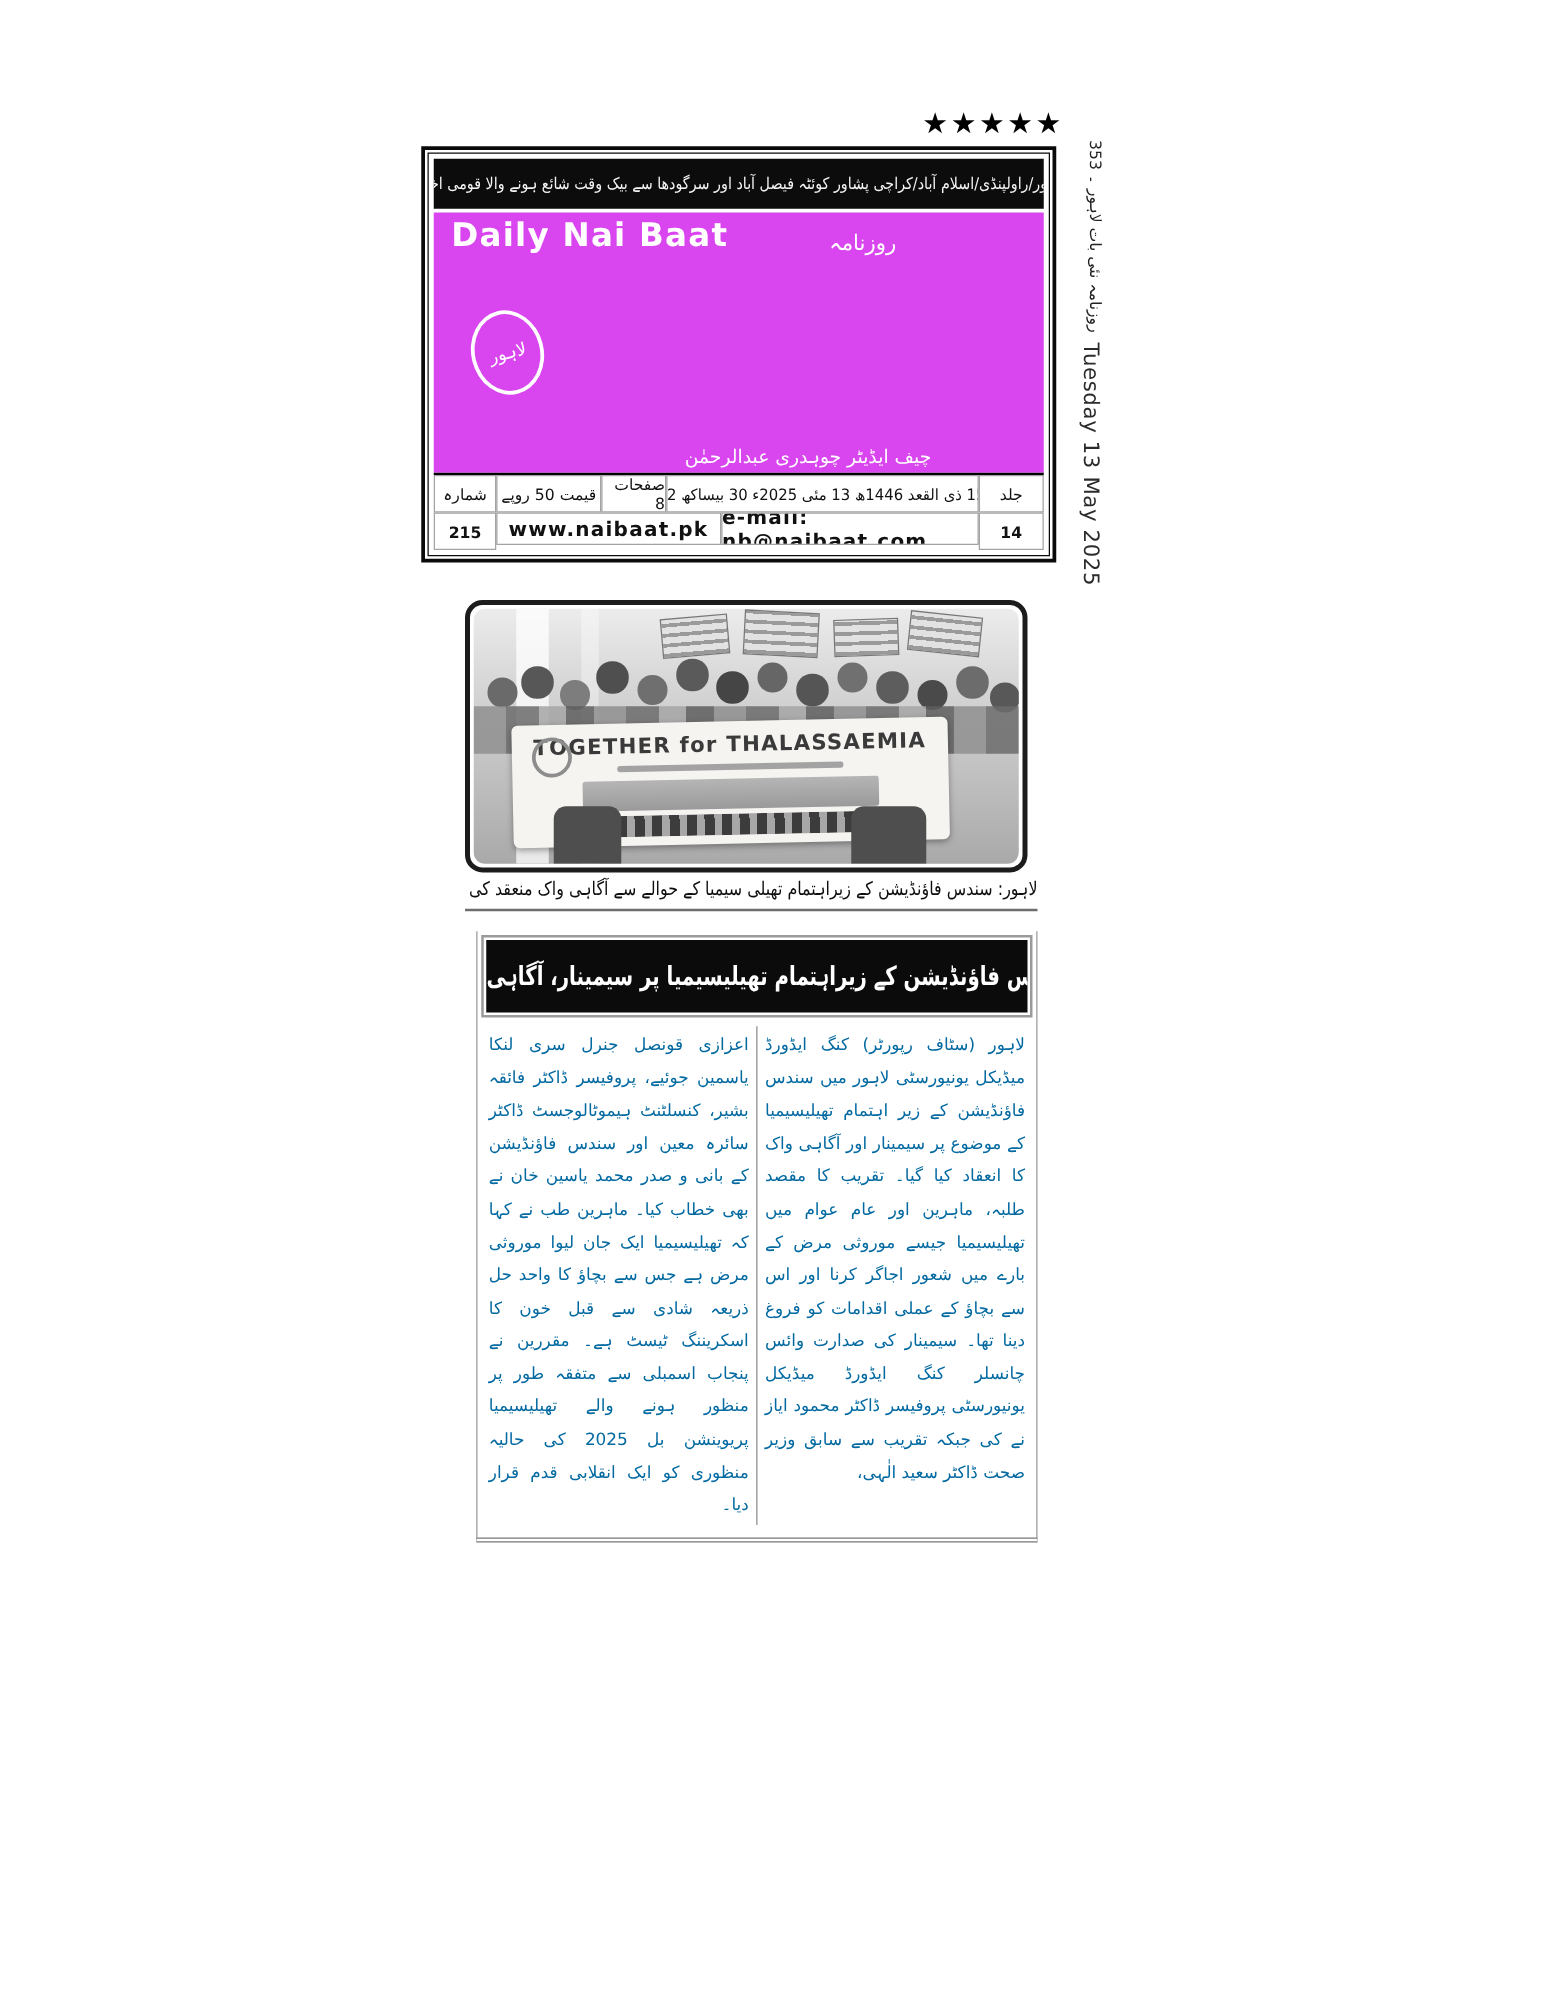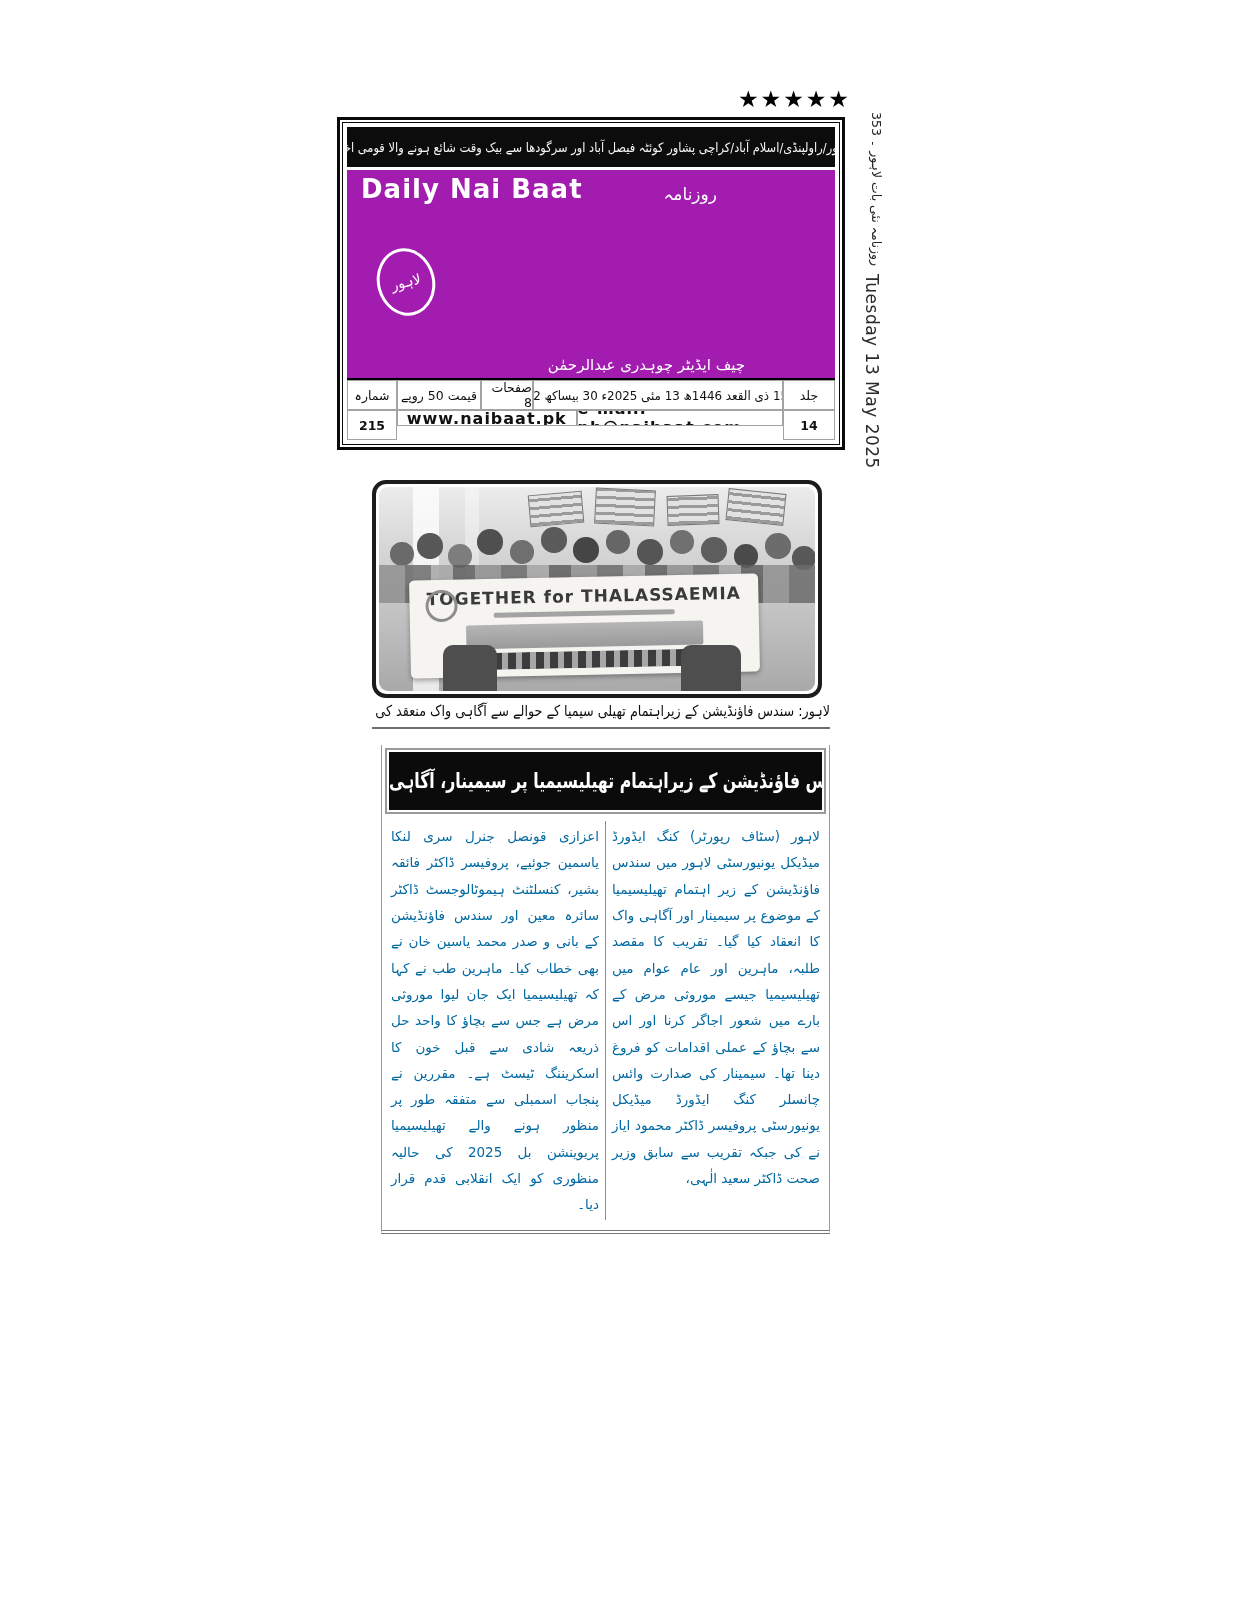--- a/index.html
+++ b/index.html
@@ -9,40 +9,40 @@
   .stars{position:absolute;left:731px;top:88px;width:120px;font-size:23px;letter-spacing:2px;
          color:#000;text-align:right;line-height:1;}
   
   .masthead{position:absolute;left:337px;top:117px;width:508px;border:3px solid #0a0a0a;
             background:#fff;box-sizing:border-box;padding:2px;}
   .masthead-inner{border:1px solid #0a0a0a;padding:4px;background:#fff;}
   .mh-banner{background:#0c0c0c;height:40px;display:flex;align-items:center;justify-content:center;
              overflow:hidden;margin-bottom:3px;}
   .mh-banner span{white-space:nowrap;color:#f5f5f5;font-size:13px;direction:rtl;
                   transform:scaleX(.88);transform-origin:center;}
-  .mh-logo{position:relative;background:#a21caf;height:208px;overflow:hidden;}
+  .mh-logo{position:relative;background:#d946ef;height:208px;overflow:hidden;}
   .mh-english{position:absolute;left:14px;top:4px;color:#fff;font-size:26px;font-weight:bold;
               letter-spacing:1px;}
   .mh-daily{position:absolute;right:118px;top:14px;color:#fff;font-size:17px;direction:rtl;}
   .mh-callig{position:absolute;left:0;right:0;top:38px;text-align:center;color:#fff;
              font-size:96px;font-weight:bold;line-height:1.1;direction:rtl;}
   .mh-emblem{position:absolute;left:30px;top:78px;width:52px;height:62px;border:3px solid #fff;
              border-radius:50%;display:flex;align-items:center;justify-content:center;
              transform:rotate(-14deg);}
   .mh-emblem span{color:#fff;font-size:14px;direction:rtl;}
   .mh-editor{position:absolute;left:0;right:90px;bottom:4px;color:#fff;
              font-size:15px;direction:rtl;}
   
   .mh-info{border-top:2px solid #000;display:grid;grid-template-columns:50px 1fr 52px;
            font-size:12.5px;}
   .mh-col{display:grid;grid-template-rows:30px 30px;}
   .cell{border:1px solid #a3a3a3;display:flex;align-items:center;justify-content:center;
         overflow:hidden;box-sizing:border-box;}
   .mh-mid-top{display:grid;grid-template-columns:84px 52px 1fr;height:30px;}
-  .mh-mid-bot{display:grid;grid-template-columns:1fr 1.15fr;height:16px;}
+  .mh-mid-bot{display:grid;grid-template-columns:1fr 1.15fr;height:26px;}
   .urdu{direction:rtl;}
   .b{font-weight:bold;}
   .datecell span{white-space:nowrap;transform:scaleX(.95);}
   .site{font-size:16px;letter-spacing:1px;}
   
   .side-urdu{position:absolute;left:884px;top:112px;transform:rotate(90deg);
              transform-origin:0 0;white-space:nowrap;font-size:12.5px;color:#222;direction:rtl;}
   .side-date{position:absolute;left:882px;top:274px;transform:rotate(90deg);
              transform-origin:0 0;white-space:nowrap;font-size:17px;color:#2b2b2b;
              letter-spacing:.5px;}

